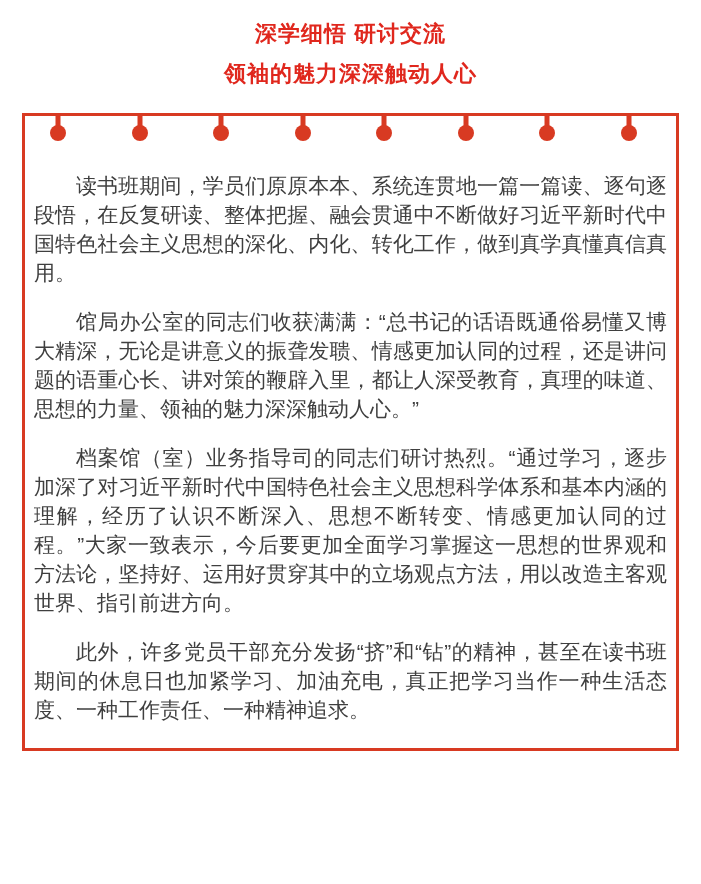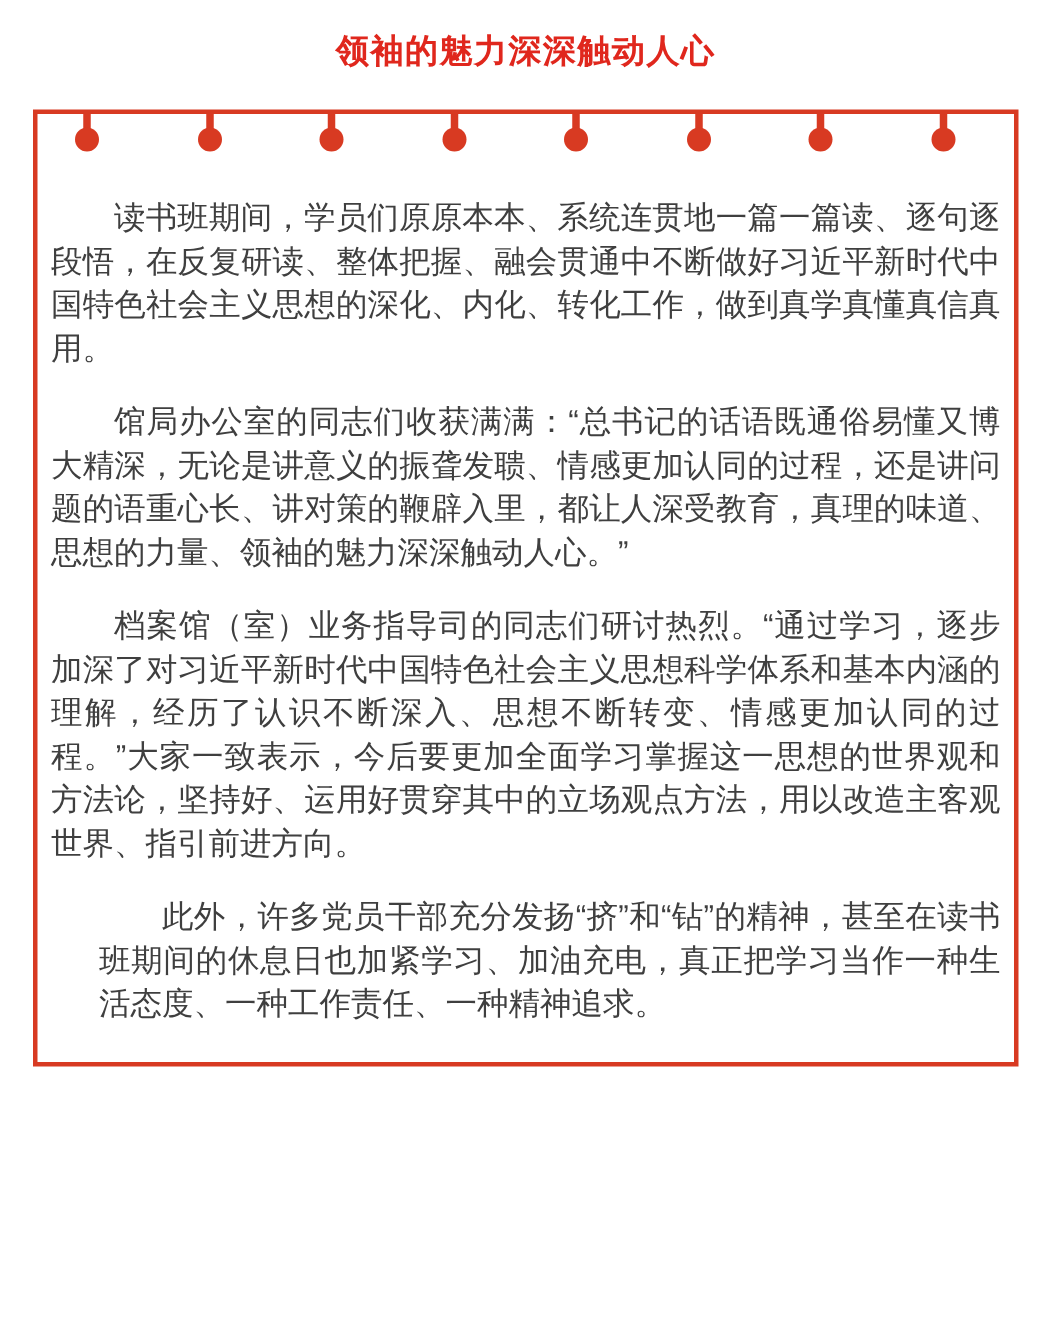--- a/index.html
+++ b/index.html
@@ -76,29 +76,29 @@
   .article-content p {
     margin: 0 0 20px 0;
     color: var(--text-color);
     font-size: 21px;
     line-height: 29px;
     text-indent: 2em;
     text-align: justify;
   }
   .article-content p:last-child {
     margin-bottom: 4px;
-    margin-left: 32px;
   }
 </style>
 </head>
 <body>
 
 <div class="page">
 
   <div class="title-wrap">
+    <div class="title-line">深学细悟 研讨交流</div>
     <div class="title-line">领袖的魅力深深触动人心</div>
   </div>
 
   <div class="article-box">
     <div class="pins-row">
         <span class="pin"></span>
         <span class="pin"></span>
         <span class="pin"></span>
         <span class="pin"></span>
         <span class="pin"></span>

